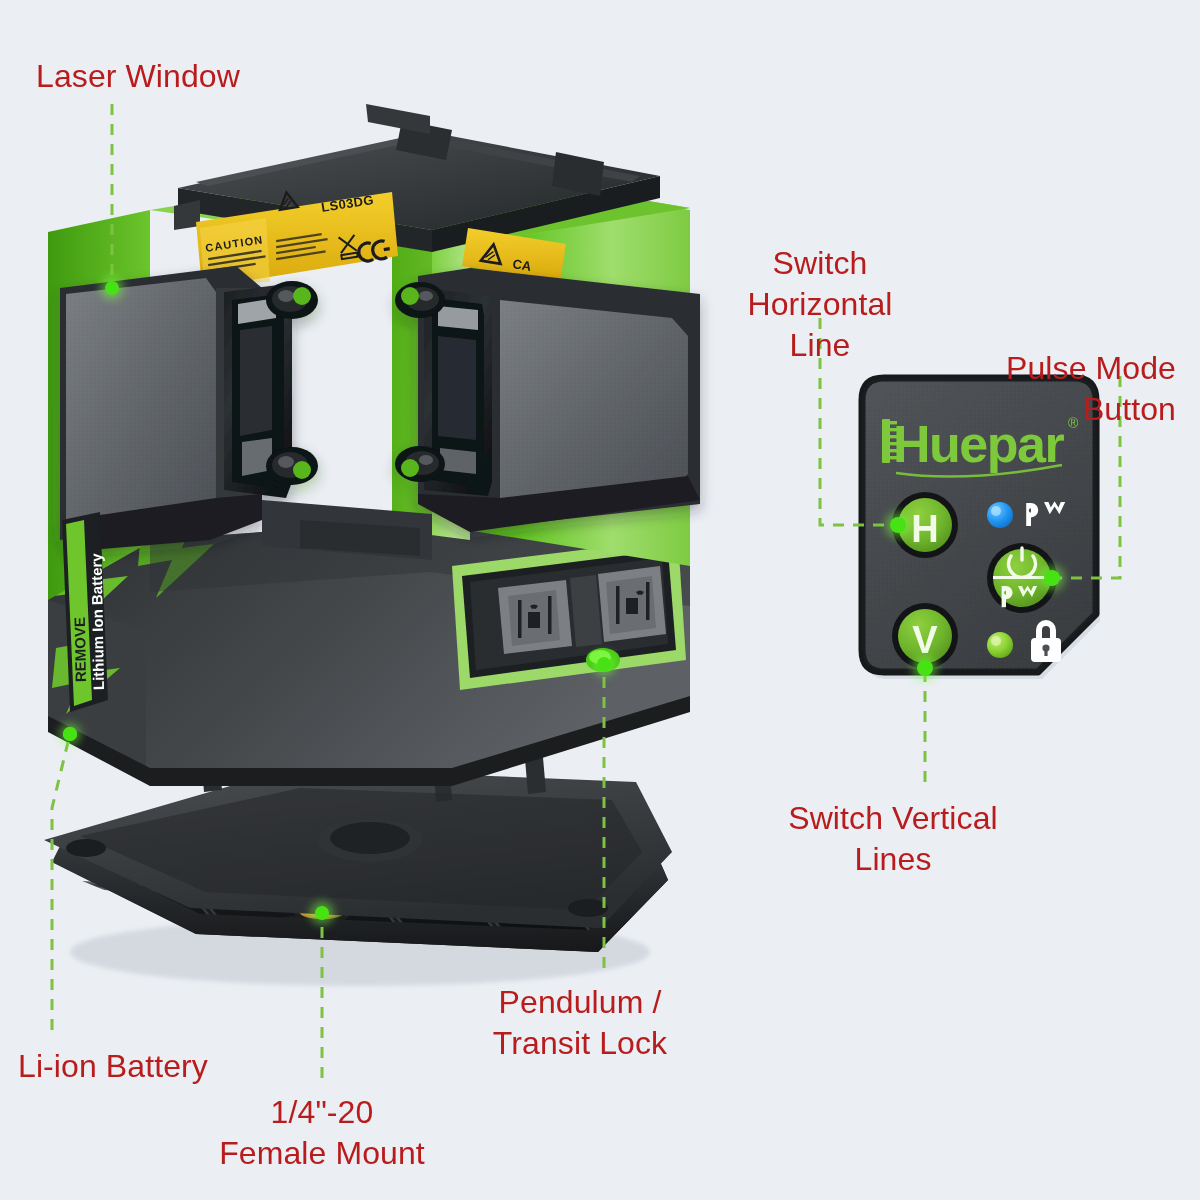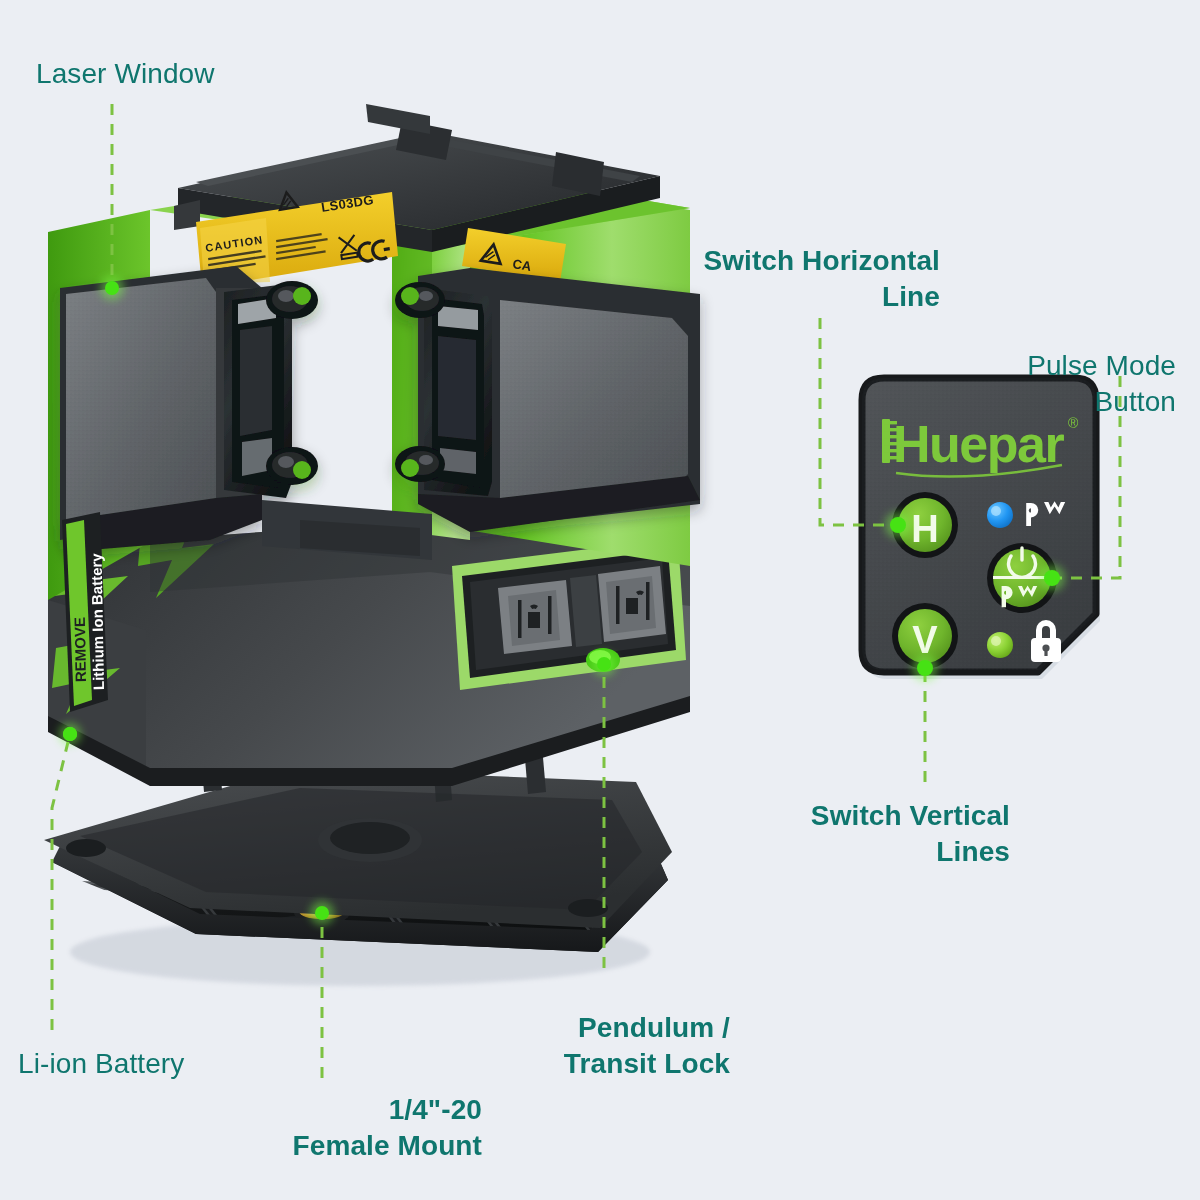--- a/index.html
+++ b/index.html
@@ -6,29 +6,29 @@
   body{
     width:1200px;height:1200px;
     background:#ebeef3;
     font-family:"Liberation Sans", sans-serif;
     overflow:hidden;
     position:relative;
   }
   #stage{position:absolute;inset:0;}
   .callout{
     position:absolute;
-    color:#0f766e;
-    font-size:28px;
+    color:#b91c1c;
+    font-size:32px;
     line-height:1.28;
     letter-spacing:0.1px;
     white-space:pre-line;
     font-family:"Liberation Sans", sans-serif;
   }
   .c-left{text-align:left;}
-  .c-center{text-align:right;font-weight:bold;}
+  .c-center{text-align:center;}
   .c-right{text-align:right;margin-top:44px;}
   svg{position:absolute;left:0;top:0;}
   .leader{stroke:#7dc242;stroke-width:3;stroke-dasharray:11 9;fill:none;stroke-linecap:butt;}
   .dot{fill:#46e214;}
   .dotglow{fill:#7dff45;opacity:.45;}
 </style>
 </head>
 <body>
 
 <div id="stage">
@@ -527,21 +527,21 @@
 
   <div class="callout c-center" style="left:700px; top:243px; width:240px;">Switch Horizontal
 Line</div>
 
   <div class="callout c-right" style="left:886px; top:304px; width:290px;">Pulse Mode
 Button</div>
 
   <div class="callout c-center" style="left:776px; top:798px; width:234px;">Switch Vertical
 Lines</div>
 
-  <div class="callout c-center" style="left:470px; top:982px; width:260px;margin-top:28px;">Pendulum /
+  <div class="callout c-center" style="left:450px; top:982px; width:260px;">Pendulum /
 Transit Lock</div>
 
   <div class="callout c-left" style="left:18px;  top:1046px;">Li-ion Battery</div>
 
   <div class="callout c-center" style="left:162px; top:1092px; width:320px;">1/4"-20
 Female Mount</div>
 
 </div>
 
 </body></html>

